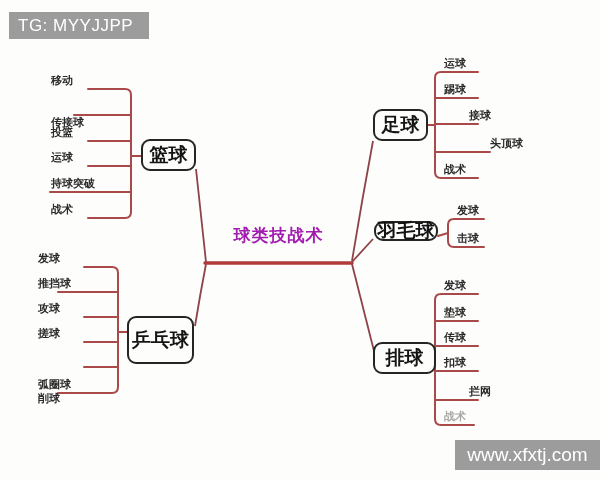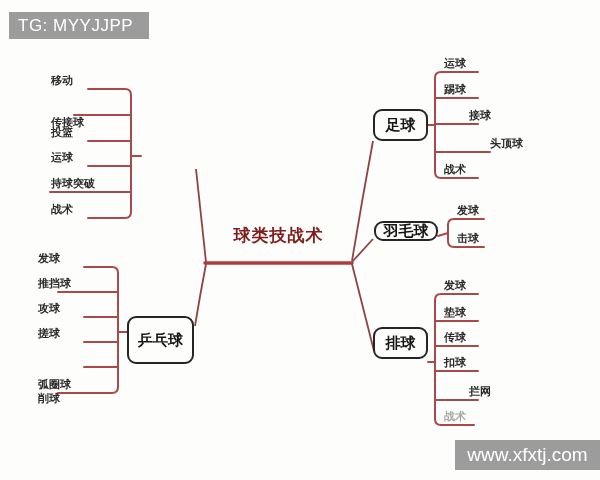--- a/index.html
+++ b/index.html
@@ -6,34 +6,34 @@
   body{
     width:600px;height:480px;position:relative;overflow:hidden;
     background:#fdfdfc;
     font-family:"Liberation Sans","DejaVu Sans",sans-serif;
     color:#1e1e1e;
   }
   #canvas{position:absolute;inset:0;}
   svg.lines{position:absolute;left:0;top:0;}
   .root-title{
     position:absolute;left:205px;top:224px;width:147px;
-    text-align:center;font-size:17px;font-weight:bold;color:#7f1d1d;
+    text-align:center;font-size:17px;font-weight:bold;color:#a21caf;
     letter-spacing:1px;white-space:nowrap;
   }
   .node{
     position:absolute;box-sizing:border-box;
     background:#fdfdfc;border:2px solid #252525;border-radius:9px;
     display:flex;align-items:center;justify-content:center;
-    font-size:15px;font-weight:bold;color:#141414;white-space:nowrap;
+    font-size:19px;font-weight:bold;color:#141414;white-space:nowrap;
   }
   .node-basketball{left:141px;top:139px;width:55px;height:32px;}
   .node-tabletennis{left:127px;top:316px;width:67px;height:48px;}
   .node-soccer{left:373px;top:109px;width:55px;height:32px;}
   .node-badminton{left:374px;top:221px;width:64px;height:20px;}
-  .node-volleyball{left:373px;top:327px;width:55px;height:32px;}
+  .node-volleyball{left:373px;top:342px;width:63px;height:32px;}
   .leaf{
     position:absolute;font-size:11px;font-weight:600;color:#2a2a2a;
     height:14px;line-height:14px;white-space:nowrap;width:72px;
   }
   .leaf.left{}
   .leaf.right{text-align:left;}
   .leaf.faded{color:#8a8a8a;opacity:0.75;}
   .banner{
     position:absolute;background:#9c9c9c;color:#ffffff;
     overflow:hidden;white-space:nowrap;
@@ -99,20 +99,21 @@
       <path d="M435,321 H478"></path>
       <path d="M435,346 H478"></path>
       <path d="M435,371 H478"></path>
       <path d="M435,400 H478"></path>
       <path d="M428,362 H435"></path>
     </g>
   </svg>
 
   <div class="root-title">球类技战术</div>
 
+  <div class="node node-basketball">篮球</div>
   <div class="node node-tabletennis">乒乓球</div>
   <div class="node node-soccer">足球</div>
   <div class="node node-badminton">羽毛球</div>
   <div class="node node-volleyball">排球</div>
 
   <div class="leaf left" style="left:51px;top:73px;">移动</div>
   <div class="leaf left" style="left:51px;top:99px;margin-top:16px;">传接球</div>
   <div class="leaf left" style="left:51px;top:125px;">投篮</div>
   <div class="leaf left" style="left:51px;top:150px;">运球</div>
   <div class="leaf left" style="left:51px;top:176px;">持球突破</div>

